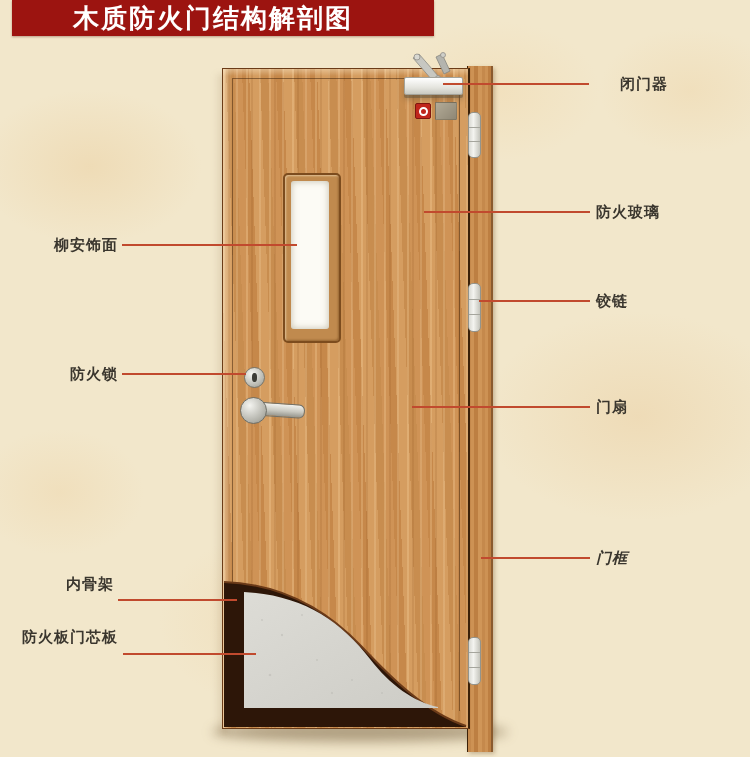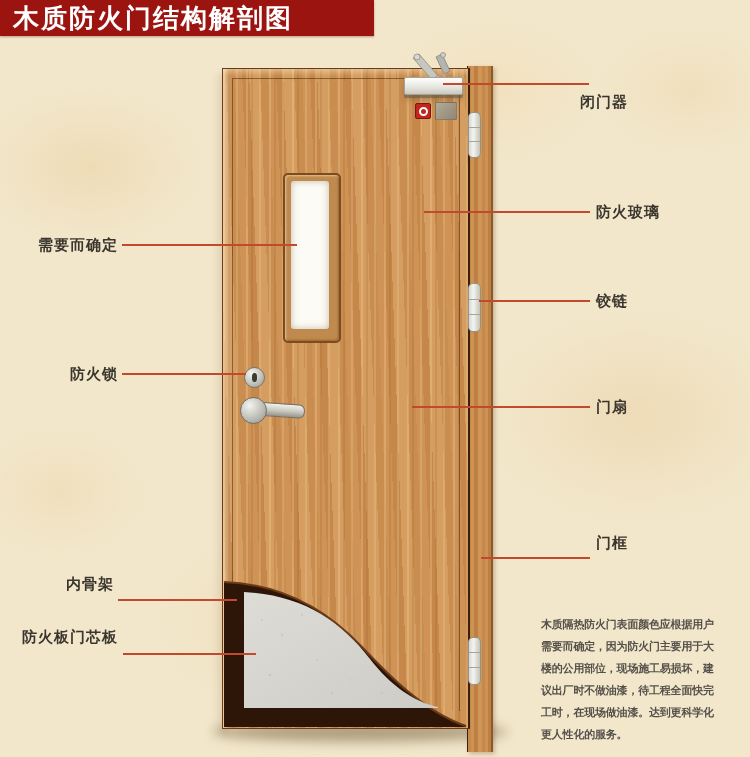--- a/index.html
+++ b/index.html
@@ -9,22 +9,22 @@
     background-image:
       radial-gradient(ellipse 160px 110px at 12% 22%, rgba(231,193,134,.30), transparent 70%),
       radial-gradient(ellipse 220px 150px at 85% 55%, rgba(228,186,126,.26), transparent 70%),
       radial-gradient(ellipse 180px 130px at 38% 82%, rgba(236,201,148,.28), transparent 70%),
       radial-gradient(ellipse 150px 100px at 66% 12%, rgba(241,211,161,.32), transparent 70%),
       radial-gradient(ellipse 120px 90px at 8% 65%, rgba(235,200,145,.25), transparent 70%),
       radial-gradient(ellipse 130px 90px at 92% 12%, rgba(235,200,145,.25), transparent 70%);
   }
   .abs{position:absolute;}
   
-  #title-bar{left:0;top:7;width:374px;height:36px;background:#9c1410;
-    box-shadow:0 1px 2px rgba(80,20,10,.35);}
+  #title-bar{left:12px;top:7;width:374px;height:36px;background:#9c1410;
+    box-shadow:0 1px 2px rgba(80,20,10,.35);padding-left:48px;}
   #title-text{color:#ffffff;font-size:26px;font-weight:bold;letter-spacing:2px;
     line-height:36px;padding-left:13px;white-space:nowrap;}
   
   #door-shadow{left:212px;top:722px;width:296px;height:20px;border-radius:50%;
     background:rgba(95,72,38,.45);filter:blur(6px);}
   #door-side-shadow{left:214px;top:74px;width:14px;height:660px;
     background:linear-gradient(90deg,transparent,rgba(120,90,50,.25));filter:blur(3px);}
   
   #door-frame{left:467px;top:66px;width:23px;height:686px;
     background-color:#c5894c;
@@ -172,36 +172,30 @@
     <div class="sep" style="top:31%"></div>
     <div class="sep" style="top:64%"></div>
   </div>
 
   <div class="leader" style="left:443px;top:83px;width:146px;"></div>
   <div class="leader" style="left:424px;top:211px;width:166px;"></div>
   <div class="leader" style="left:479px;top:300px;width:111px;"></div>
   <div class="leader" style="left:412px;top:406px;width:178px;"></div>
   <div class="leader" style="left:481px;top:557px;width:109px;"></div>
 
-  <div class="lbl" style="left:580px;top:75px;margin-top:18px;">闭门器</div>
+  <div class="lbl" style="left:620px;top:75px;">闭门器</div>
   <div class="lbl" style="left:596px;top:203px;">防火玻璃</div>
   <div class="lbl" style="left:596px;top:292px;">铰链</div>
   <div class="lbl" style="left:596px;top:398px;">门扇</div>
-  <div class="lbl" style="left:596px;top:534px;">门框</div>
+  <div class="lbl" style="left:596px;top:549px;font-style:italic;">门框</div>
 
   <div class="leader" style="left:122px;top:244px;width:175px;"></div>
   <div class="leader" style="left:122px;top:373px;width:124px;"></div>
   <div class="leader" style="left:118px;top:599px;width:119px;"></div>
   <div class="leader" style="left:123px;top:653px;width:133px;"></div>
 
-  <div class="lbl lbl-left" style="left:8px;top:236px;">需要而确定</div>
+  <div class="lbl lbl-left" style="left:8px;top:236px;">柳安饰面</div>
   <div class="lbl lbl-left" style="left:8px;top:365px;">防火锁</div>
   <div class="lbl lbl-left" style="left:4px;top:575px;">内骨架</div>
   <div class="lbl lbl-left" style="left:8px;top:628px;">防火板门芯板</div>
 
-  <div class="abs" id="description">木质隔热防火门表面颜色应根据用户
-需要而确定，因为防火门主要用于大
-楼的公用部位，现场施工易损坏，建
-议出厂时不做油漆，待工程全面快完
-工时，在现场做油漆。达到更科学化
-更人性化的服务。</div>
 
 </div>
 
 </body></html>

